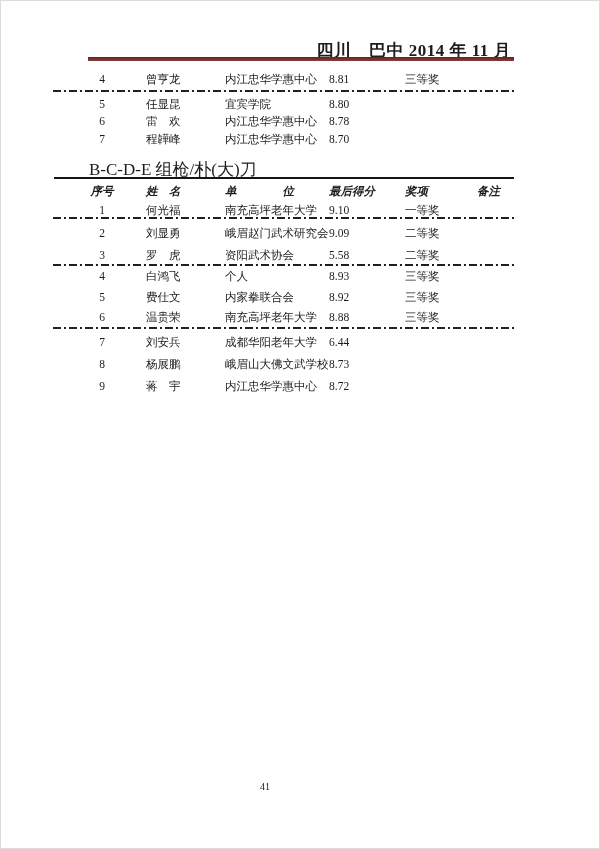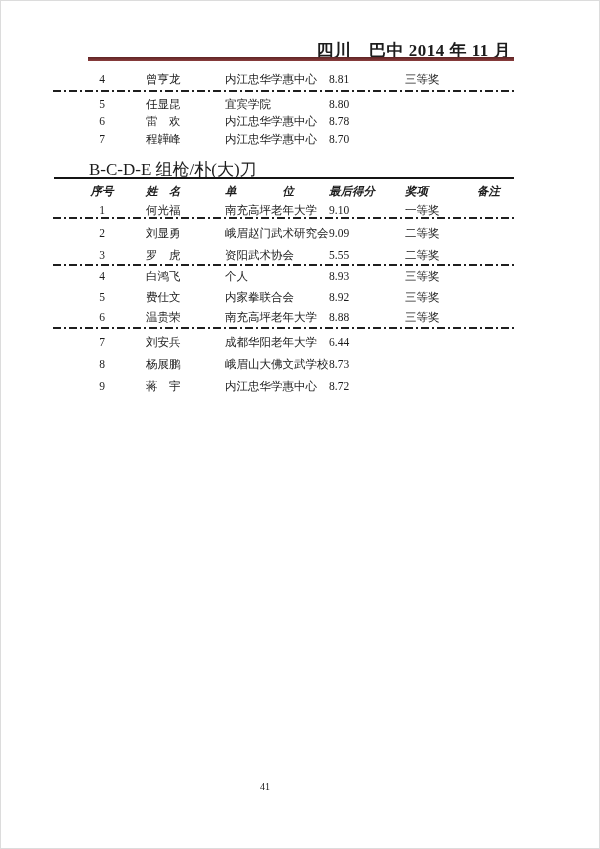--- a/index.html
+++ b/index.html
@@ -110,21 +110,21 @@
     <span class="c c-no">2</span>
     <span class="c c-name">刘显勇</span>
     <span class="c c-unit">峨眉赵门武术研究会</span>
     <span class="c c-score">9.09</span>
     <span class="c c-award">二等奖</span>
   </div>
   <div class="row" style="top:247px">
     <span class="c c-no">3</span>
     <span class="c c-name">罗　虎</span>
     <span class="c c-unit">资阳武术协会</span>
-    <span class="c c-score">5.55</span>
+    <span class="c c-score">5.58</span>
     <span class="c c-award">二等奖</span>
   </div>
   <div class="dashline" style="top:263px"></div>
   <div class="row" style="top:268px">
     <span class="c c-no">4</span>
     <span class="c c-name">白鸿飞</span>
     <span class="c c-unit">个人</span>
     <span class="c c-score">8.93</span>
     <span class="c c-award">三等奖</span>
   </div>

